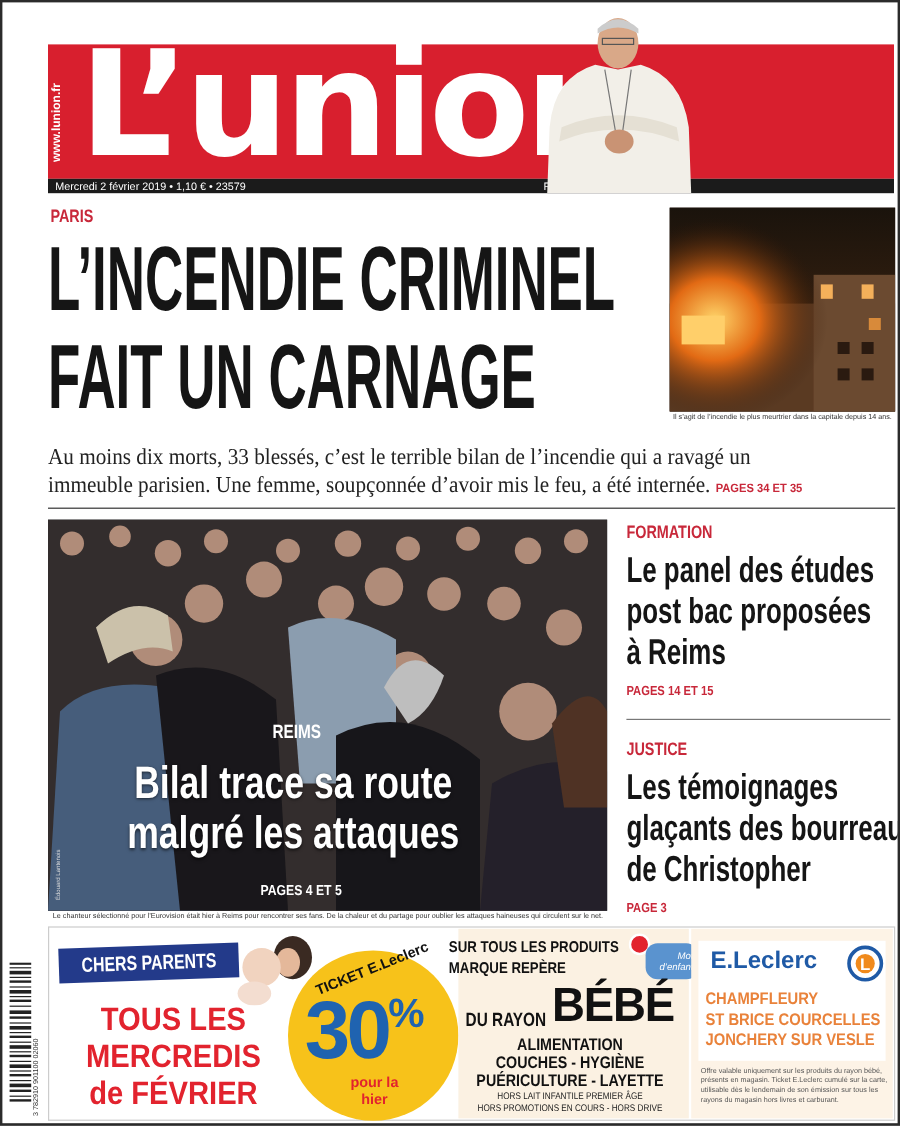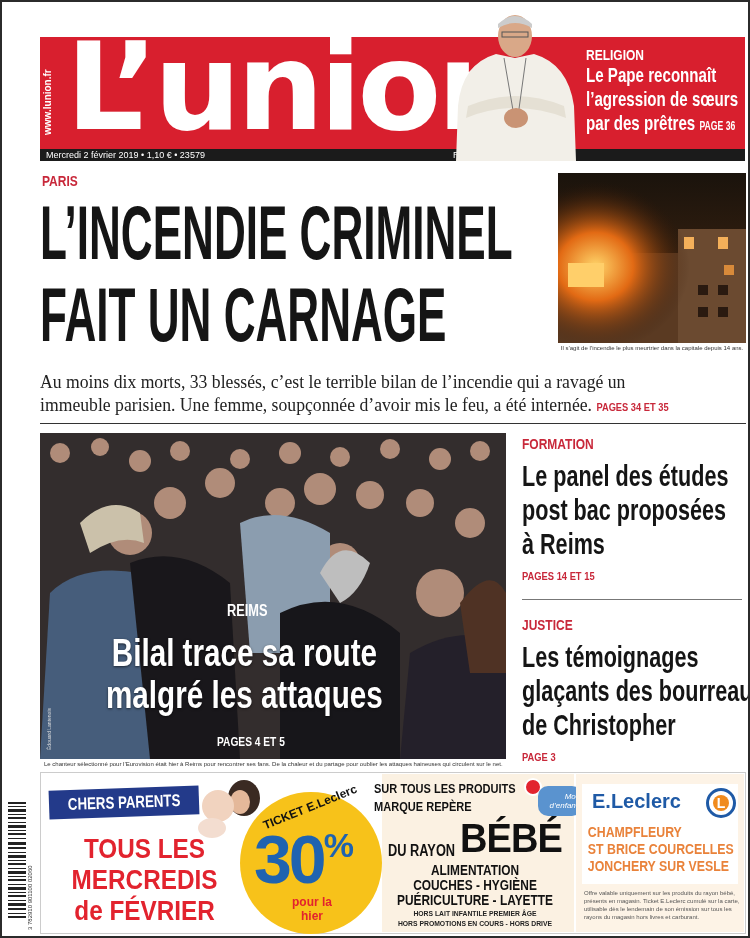--- a/index.html
+++ b/index.html
@@ -55,21 +55,21 @@
   .coupon-ticket { position: absolute; left: 258px; top: 798px; color: #111; font-size: 12px; font-weight: bold; transform: rotate(-22deg); white-space: nowrap; }
   .coupon-pct { position: absolute; left: 252px; top: 818px; color: #1f63b0; font-size: 68px; font-weight: 900; letter-spacing: -3px; }
   .coupon-pct small { font-size: 34px; vertical-align: 26px; letter-spacing: 0; }
   .coupon-sub { position: absolute; left: 280px; top: 893px; width: 60px; color: #e2232e; font-size: 12px; font-weight: bold; line-height: 14px; text-align: center; }
   .mid { position: absolute; left: 380px; top: 772px; width: 192px; height: 158px; background: #fbf1e2; }
   .mid-top { position: absolute; left: 372px; top: 778px; font-size: 13px; font-weight: bold; line-height: 18px; color: #111; transform: scaleX(0.85); transform-origin: left; white-space: nowrap; }
   .mid-rayon { position: absolute; left: 386px; top: 840px; font-size: 16px; font-weight: bold; color: #111; transform: scaleX(0.8); transform-origin: left; white-space: nowrap; }
   .mid-bebe { position: absolute; left: 458px; top: 814px; font-size: 40px; font-weight: 900; color: #111; letter-spacing: -1px; transform: scaleX(0.95); transform-origin: left; }
   .mid-list { position: absolute; left: 374px; top: 861px; width: 198px; text-align: center; font-size: 14px; font-weight: bold; line-height: 15px; color: #111; }
   .mid-list span { display: block; transform: scaleX(0.85); white-space: nowrap; }
-  .mid-fine { position: absolute; left: 374px; top: 907px; width: 198px; text-align: center; font-size: 8px; font-weight: bold; line-height: 10px; color: #222; }
+  .mid-fine { position: absolute; left: 374px; top: 907px; width: 198px; text-align: center; font-size: 8px; font-weight: normal; line-height: 10px; color: #222; }
   .mid-fine span { display: block; transform: scaleX(0.85); white-space: nowrap; }
   .motsenf { position: absolute; left: 524px; top: 784px; width: 44px; height: 30px; background: #5a93cf; border-radius: 10px; color: #fff; font-size: 8px; line-height: 9px; text-align: right; padding-top: 6px; font-style: italic; margin-left: 12px; }
   .repere { position: absolute; left: 522px; top: 776px; width: 18px; height: 18px; border-radius: 50%; background: #e2232e; border: 2px solid #fff; }
   .leclerc-box { position: absolute; left: 574px; top: 772px; width: 168px; height: 158px; background: #fdf3e6; }
   .leclerc-inner { position: absolute; left: 580px; top: 782px; width: 156px; height: 100px; background: #fff; }
   .leclerc-name { position: absolute; left: 590px; top: 788px; color: #1f5aa6; font-size: 20px; font-weight: bold; }
   .leclerc-logo { position: absolute; left: 704px; top: 786px; width: 30px; height: 30px; border-radius: 50%; border: 3px solid #1f5aa6; background: #fff; }
   .leclerc-logo i { position: absolute; left: 4px; top: 4px; width: 16px; height: 16px; border-radius: 50%; background: #f08a1c; color: #fff; font-style: normal; font-weight: bold; font-size: 14px; line-height: 16px; text-align: center; }
   .stores { position: absolute; left: 576px; top: 822px; width: 164px; color: #e9823a; font-size: 14px; font-weight: bold; line-height: 17px; }
   .stores span { display: block; transform: scaleX(0.88); white-space: nowrap; }
@@ -91,26 +91,20 @@
   <svg class="pope" viewBox="0 0 134 155">
     <ellipse cx="67" cy="30" rx="17" ry="21" fill="#d9a888"></ellipse>
     <path d="M50 18 Q67 2 84 18 L84 22 Q67 12 50 22Z" fill="#ccc"></path>
     <rect x="54" y="26" width="26" height="5" fill="none" stroke="#555" stroke-width="1"></rect>
     <path d="M8 155 L10 100 Q14 58 48 48 L67 52 L86 48 Q120 58 126 100 L128 155Z" fill="#f2efe8"></path>
     <path d="M20 100 Q67 80 116 100 L118 112 Q67 92 18 112Z" fill="#e5e0d4"></path>
     <path d="M56 52 L66 110 L70 110 L78 52" fill="none" stroke="#777" stroke-width="1"></path>
     <ellipse cx="68" cy="112" rx="12" ry="10" fill="#c99374"></ellipse>
   </svg>
 
-  <div class="teaser">
-    <div class="kick">RELIGION</div>
-    <div class="head">Le Pape reconnaît</div>
-    <div class="head">l’agression de sœurs</div>
-    <div class="head"><span>par des prêtres</span> <span class="pg">PAGE 36</span></div>
-  </div>
 
   <div class="lead-kick kicker">PARIS</div>
   <div class="lead-title cond">
     <div>L’INCENDIE CRIMINEL</div>
     <div>FAIT UN CARNAGE</div>
   </div>
 
   <svg class="fire" viewBox="0 0 188 170" preserveAspectRatio="none">
     <defs>
       <radialGradient id="fg" cx="0.2" cy="0.55" r="0.5">

